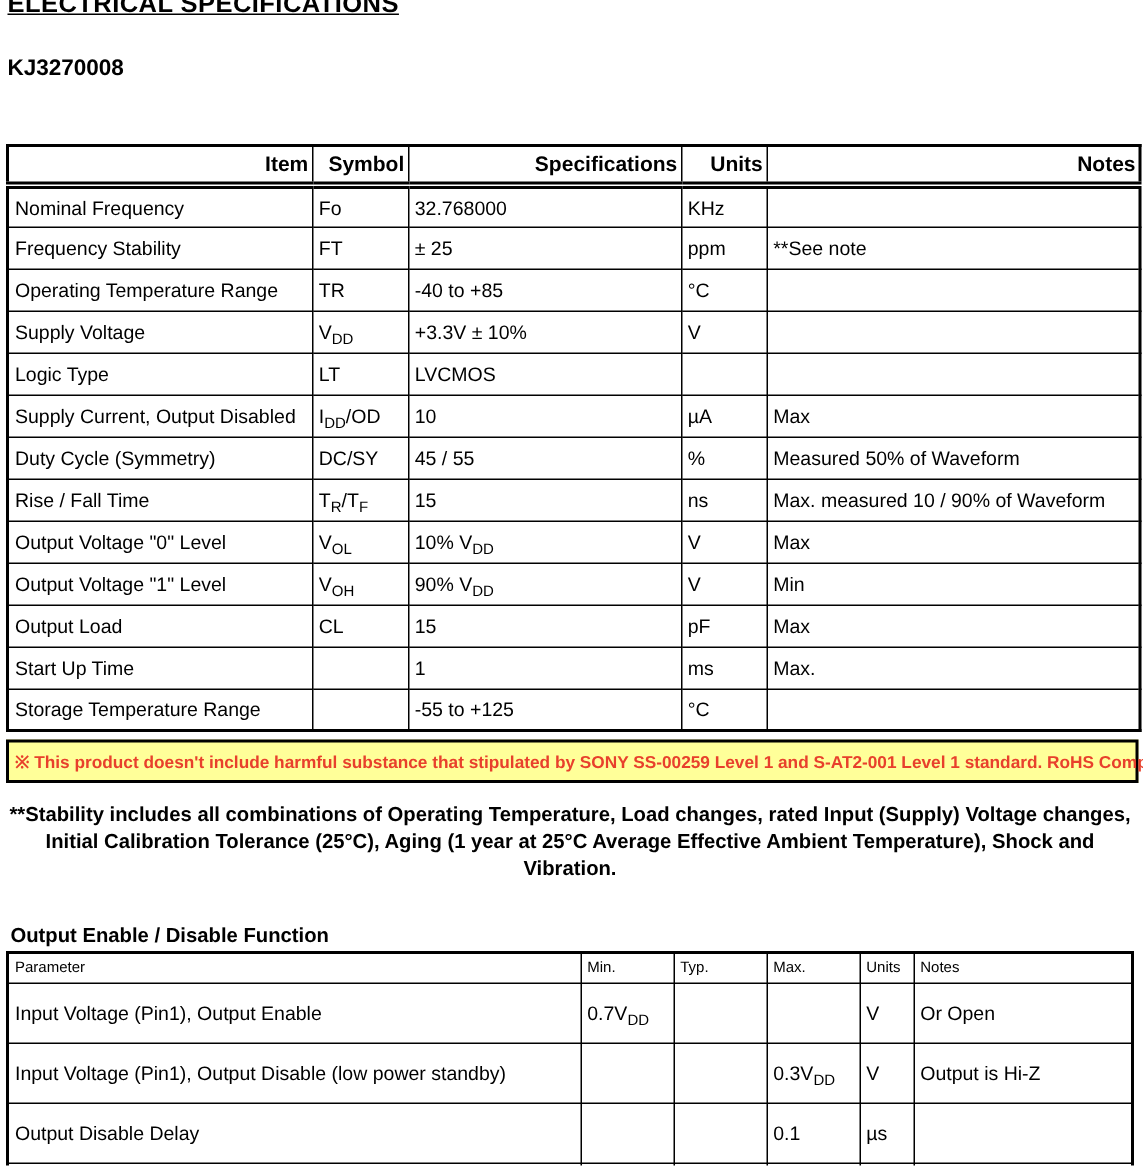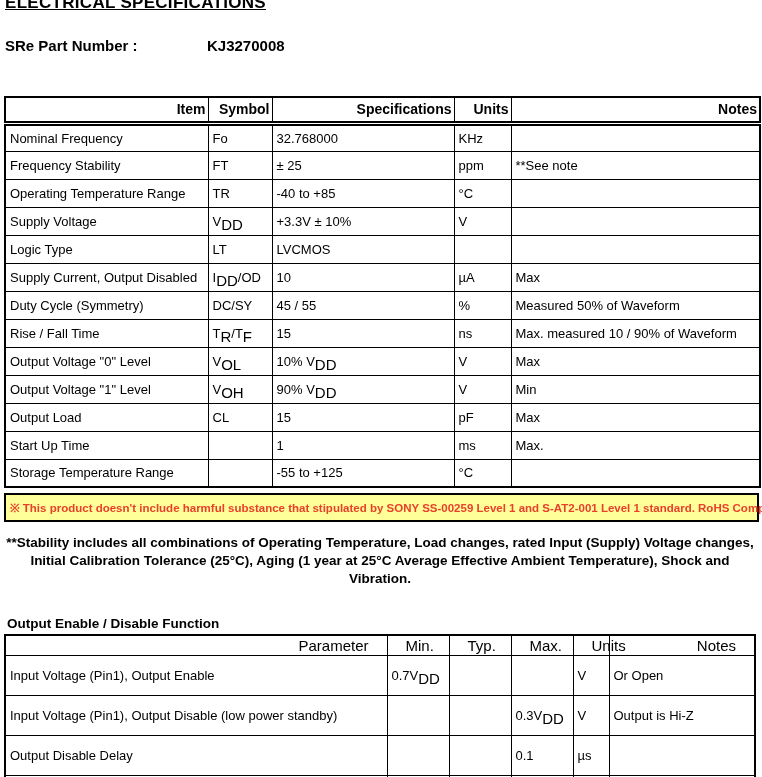--- a/index.html
+++ b/index.html
@@ -51,21 +51,21 @@
     height: 28px;
     font-size: 13px;
     padding: 0 4px;
     vertical-align: middle;
     overflow: hidden;
     white-space: nowrap;
   }
   .al { text-align: left; }
   .ac { }
 
-  sub { font-size: 15px; line-height: 0; }
+  sub { font-size: 10px; line-height: 0; }
 
   .compliance-note {
     margin-top: 5px;
     width: 755px;
     height: 29px;
     border: 2px solid #000;
     display: flex;
     align-items: center;
     padding: 0 4px;
     font-size: 11.5px;
@@ -87,44 +87,43 @@
     margin-top: 28px;
     margin-left: 3px;
     margin-bottom: 3px;
     font-size: 13.5px;
     font-weight: bold;
   }
   #oe-table { width: 750px; }
   #oe-table th {
     border: 1px solid #000;
     height: 20px;
-    font-size: 15px;
+    font-size: 10px;
     font-weight: normal;
-    text-align: right;
-    padding: 0 18px;
+    text-align: left;
+    padding: 0 4px;
   }
   #oe-table td {
     border: 1px solid #000;
     height: 20px;
     font-size: 13px;
     padding: 12px 4px;
     vertical-align: middle;
     overflow: hidden;
     white-space: nowrap;
   }
 </style>
 </head>
 <body>
 
 <div class="doc">
 
   <div class="page-title">ELECTRICAL SPECIFICATIONS</div>
 
   <div class="part-line">
-    <span class="part-label">SRe Part Number :</span>
     <span>KJ3270008</span>
   </div>
 
   <table id="spec-table">
     <colgroup>
       <col style="width:203px">
         <col style="width:64px">
         <col style="width:182px">
         <col style="width:57px">
         <col style="width:249px">

